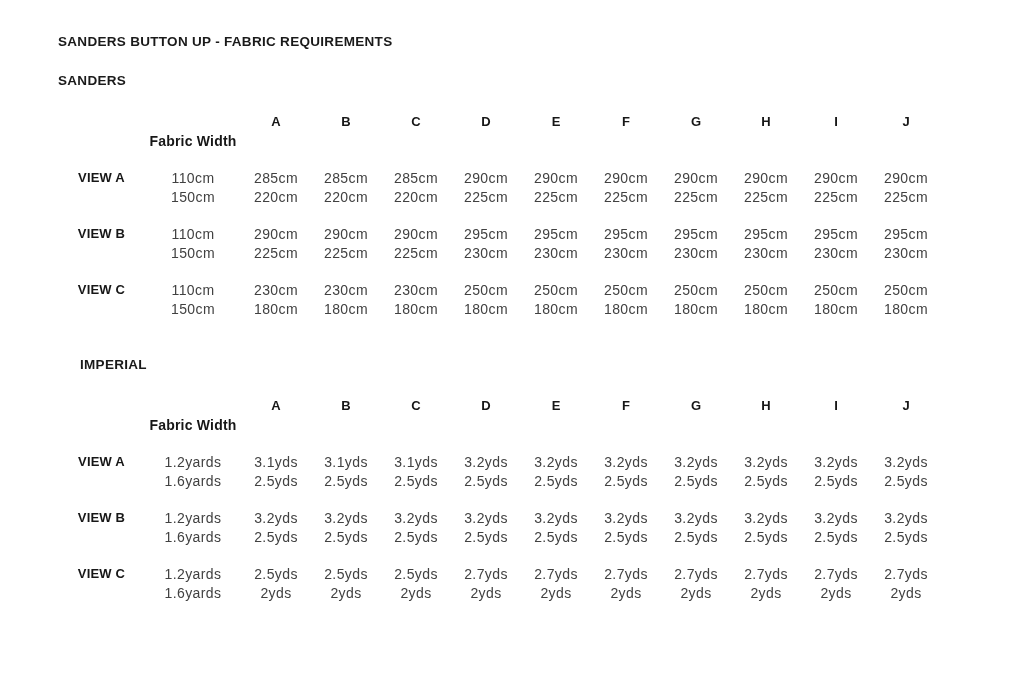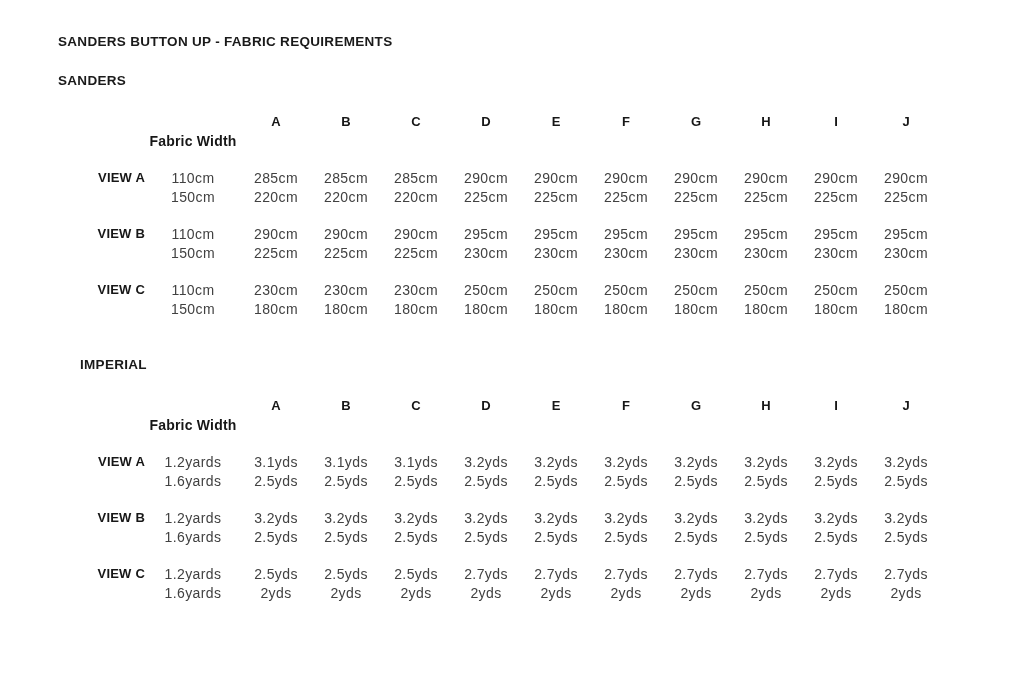--- a/index.html
+++ b/index.html
@@ -38,21 +38,21 @@
     table-layout: fixed;
   }
   table.fabric-table td {
     padding: 0;
     height: 19px;
     vertical-align: middle;
     white-space: nowrap;
   }
   td.view-cell {
     width: 87px;
-    text-align: right;
+    text-align: center;
   }
   td.fw-cell {
     width: 96px;
     text-align: center;
   }
   td.col-header, td.value-cell {
     width: 70px;
     text-align: center;
   }
   td.col-header {

